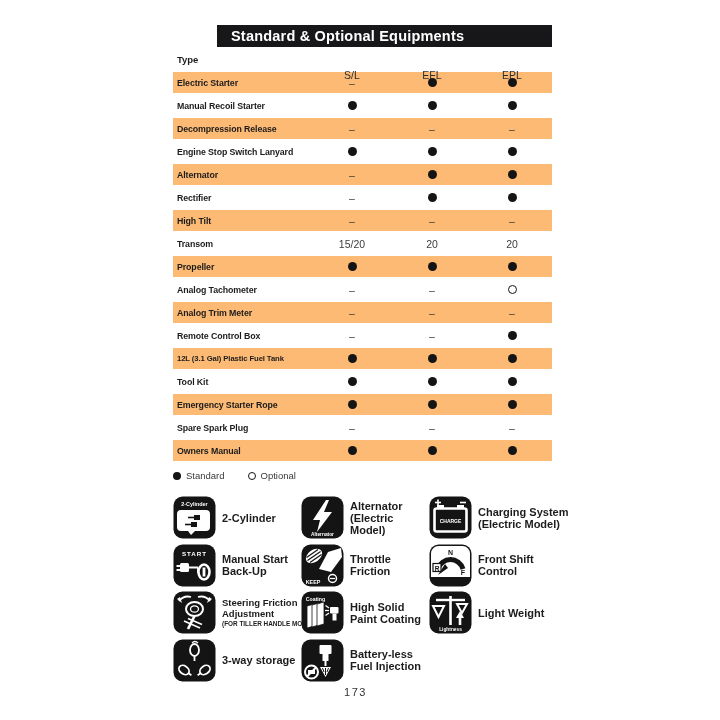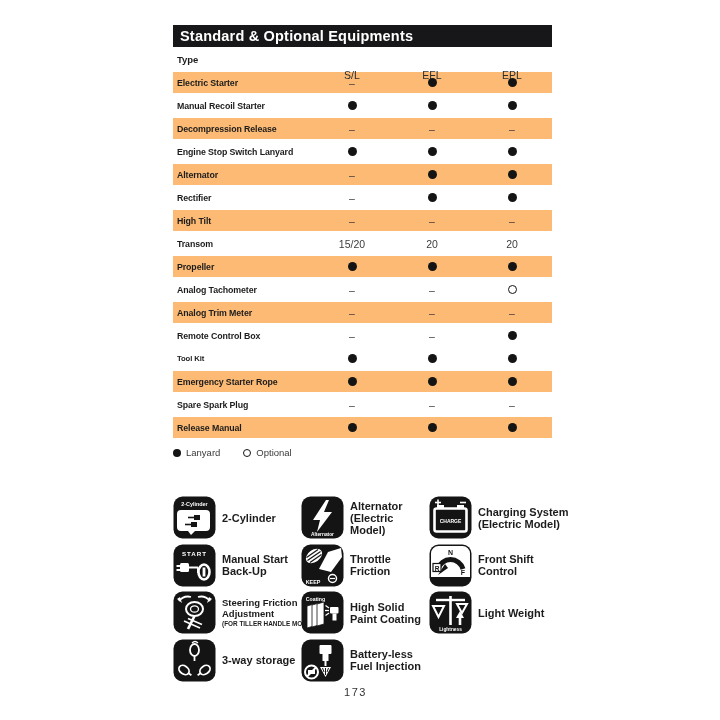--- a/index.html
+++ b/index.html
@@ -2,21 +2,21 @@
 <html><head>
 <meta charset="utf-8">
 <style>
   html,body{margin:0;padding:0;background:#ffffff;}
   .page{position:relative;width:720px;height:720px;background:#ffffff;overflow:hidden;
         font-family:"Liberation Sans",sans-serif;color:#161616;}
 
   
   .eq-table{position:absolute;left:173px;top:25px;width:379px;}
   .tbl-title{background:#17171a;color:#ffffff;font-weight:bold;font-size:14.5px;
-             height:22px;line-height:22px;padding-left:7px;letter-spacing:.2px;}
+             height:22px;line-height:22px;padding-left:14px;letter-spacing:.2px;margin-left:44px;}
   .trow{display:flex;align-items:center;height:23px;box-sizing:border-box;justify-content:space-between;}
   .trow.shaded{background:#fdba74;border-top:1.5px solid #ffffff;border-bottom:1.5px solid #ffffff;}
   .trow .lbl{width:139px;padding-left:4px;font-weight:bold;font-size:8.8px;letter-spacing:-.1px;
              color:#1c1c1c;box-sizing:border-box;white-space:nowrap;}
   .trow .val{width:80px;display:flex;justify-content:center;align-items:center;
              font-size:10.5px;color:#3c3c3c;}
   .hdr{height:24px;}
   .hdr .lbl{font-size:9.5px;}
   .hdr .val{font-size:10.5px;color:#2e2e2e;margin-top:32px;}
   #tbl-rows .trow:nth-child(13) .lbl{font-size:7.7px;}
@@ -157,20 +157,32 @@
           <div class="val dashv">–</div>
         </div>
         <div class="trow">
           <div class="lbl">Remote Control Box</div>
           <div class="val dashv">–</div>
           <div class="val dashv">–</div>
           <div class="val">
             <span class="dot"></span>
           </div>
         </div>
+        <div class="trow shaded">
+          <div class="lbl">12L (3.1 Gal) Plastic Fuel Tank</div>
+          <div class="val">
+            <span class="dot"></span>
+          </div>
+          <div class="val">
+            <span class="dot"></span>
+          </div>
+          <div class="val">
+            <span class="dot"></span>
+          </div>
+        </div>
         <div class="trow">
           <div class="lbl">Tool Kit</div>
           <div class="val">
             <span class="dot"></span>
           </div>
           <div class="val">
             <span class="dot"></span>
           </div>
           <div class="val">
             <span class="dot"></span>
@@ -188,36 +200,36 @@
             <span class="dot"></span>
           </div>
         </div>
         <div class="trow">
           <div class="lbl">Spare Spark Plug</div>
           <div class="val dashv">–</div>
           <div class="val dashv">–</div>
           <div class="val dashv">–</div>
         </div>
         <div class="trow shaded">
-          <div class="lbl">Release Manual</div>
+          <div class="lbl">Owners Manual</div>
           <div class="val">
             <span class="dot"></span>
           </div>
           <div class="val">
             <span class="dot"></span>
           </div>
           <div class="val">
             <span class="dot"></span>
           </div>
         </div>
       </div>
 
     <div class="legend">
       <span class="dot"></span>
-      <span>Lanyard</span>
+      <span>Standard</span>
       <span class="ring opt"></span>
       <span>Optional</span>
     </div>
   </div>
 
   <div class="features">
 
     <div class="feature">
       <svg class="ficon" viewBox="0 0 43 43">
         <rect x="0.5" y="0.5" width="42" height="42" rx="9" fill="#141414"></rect>

